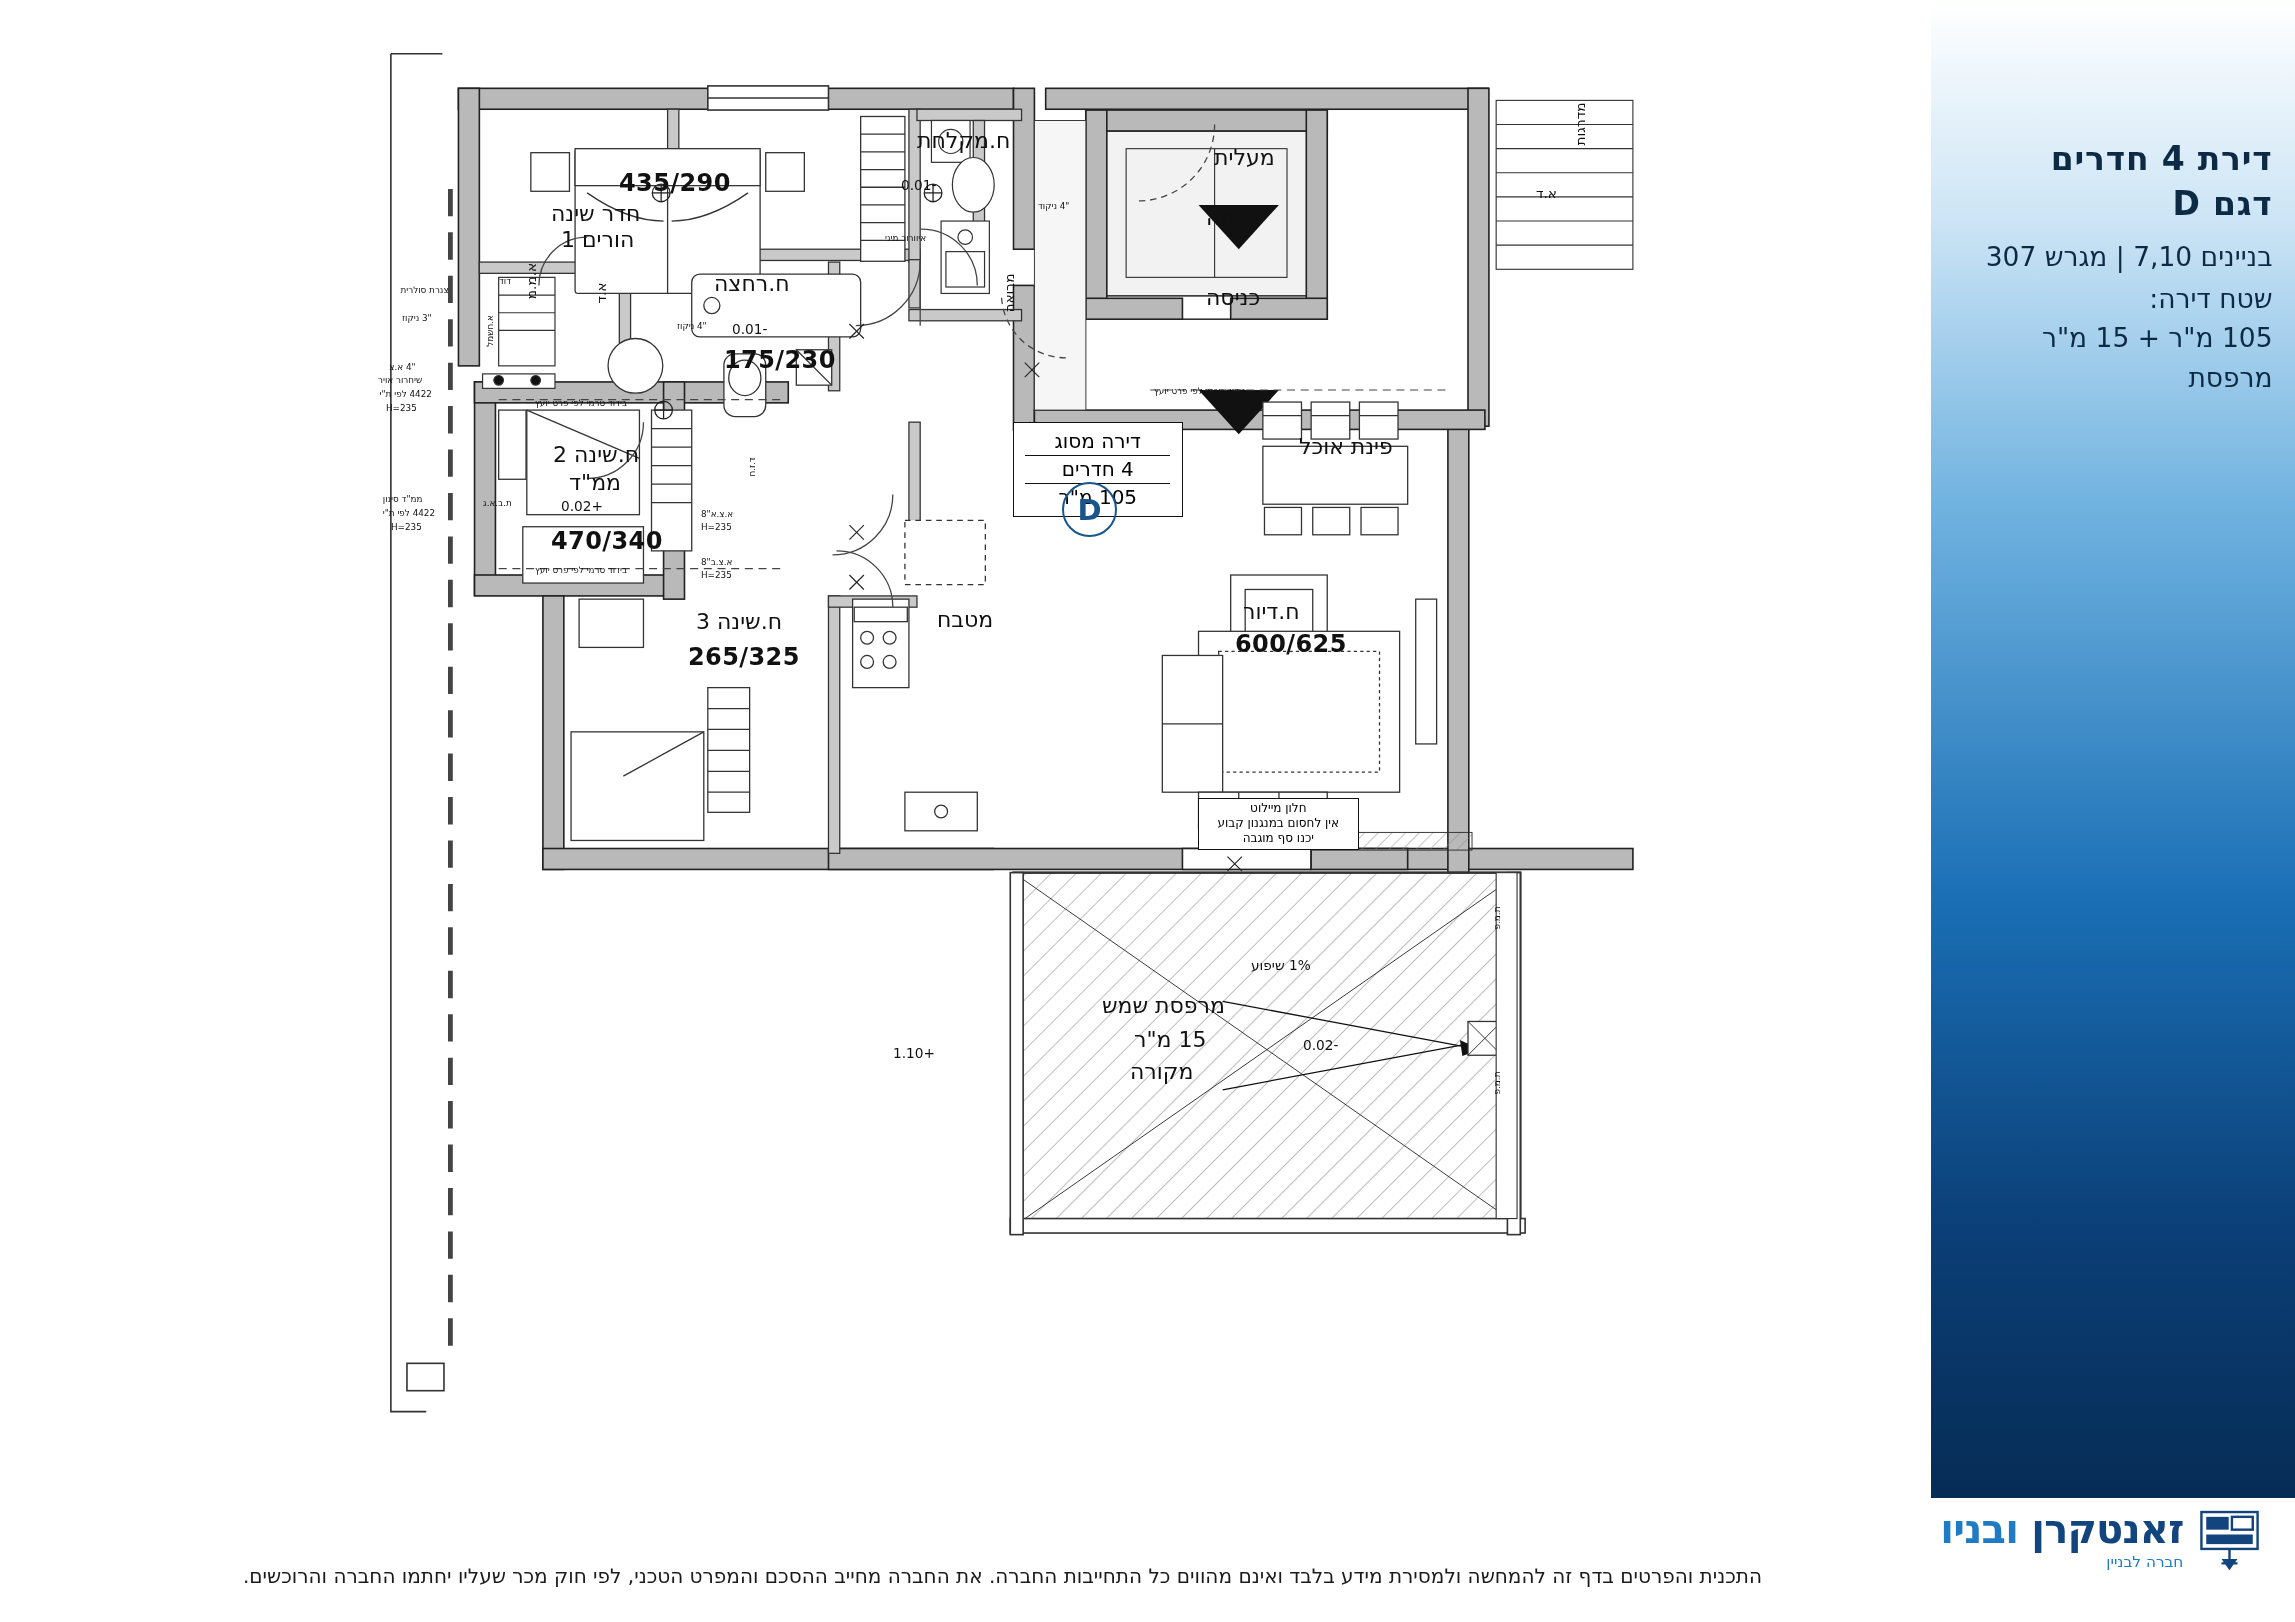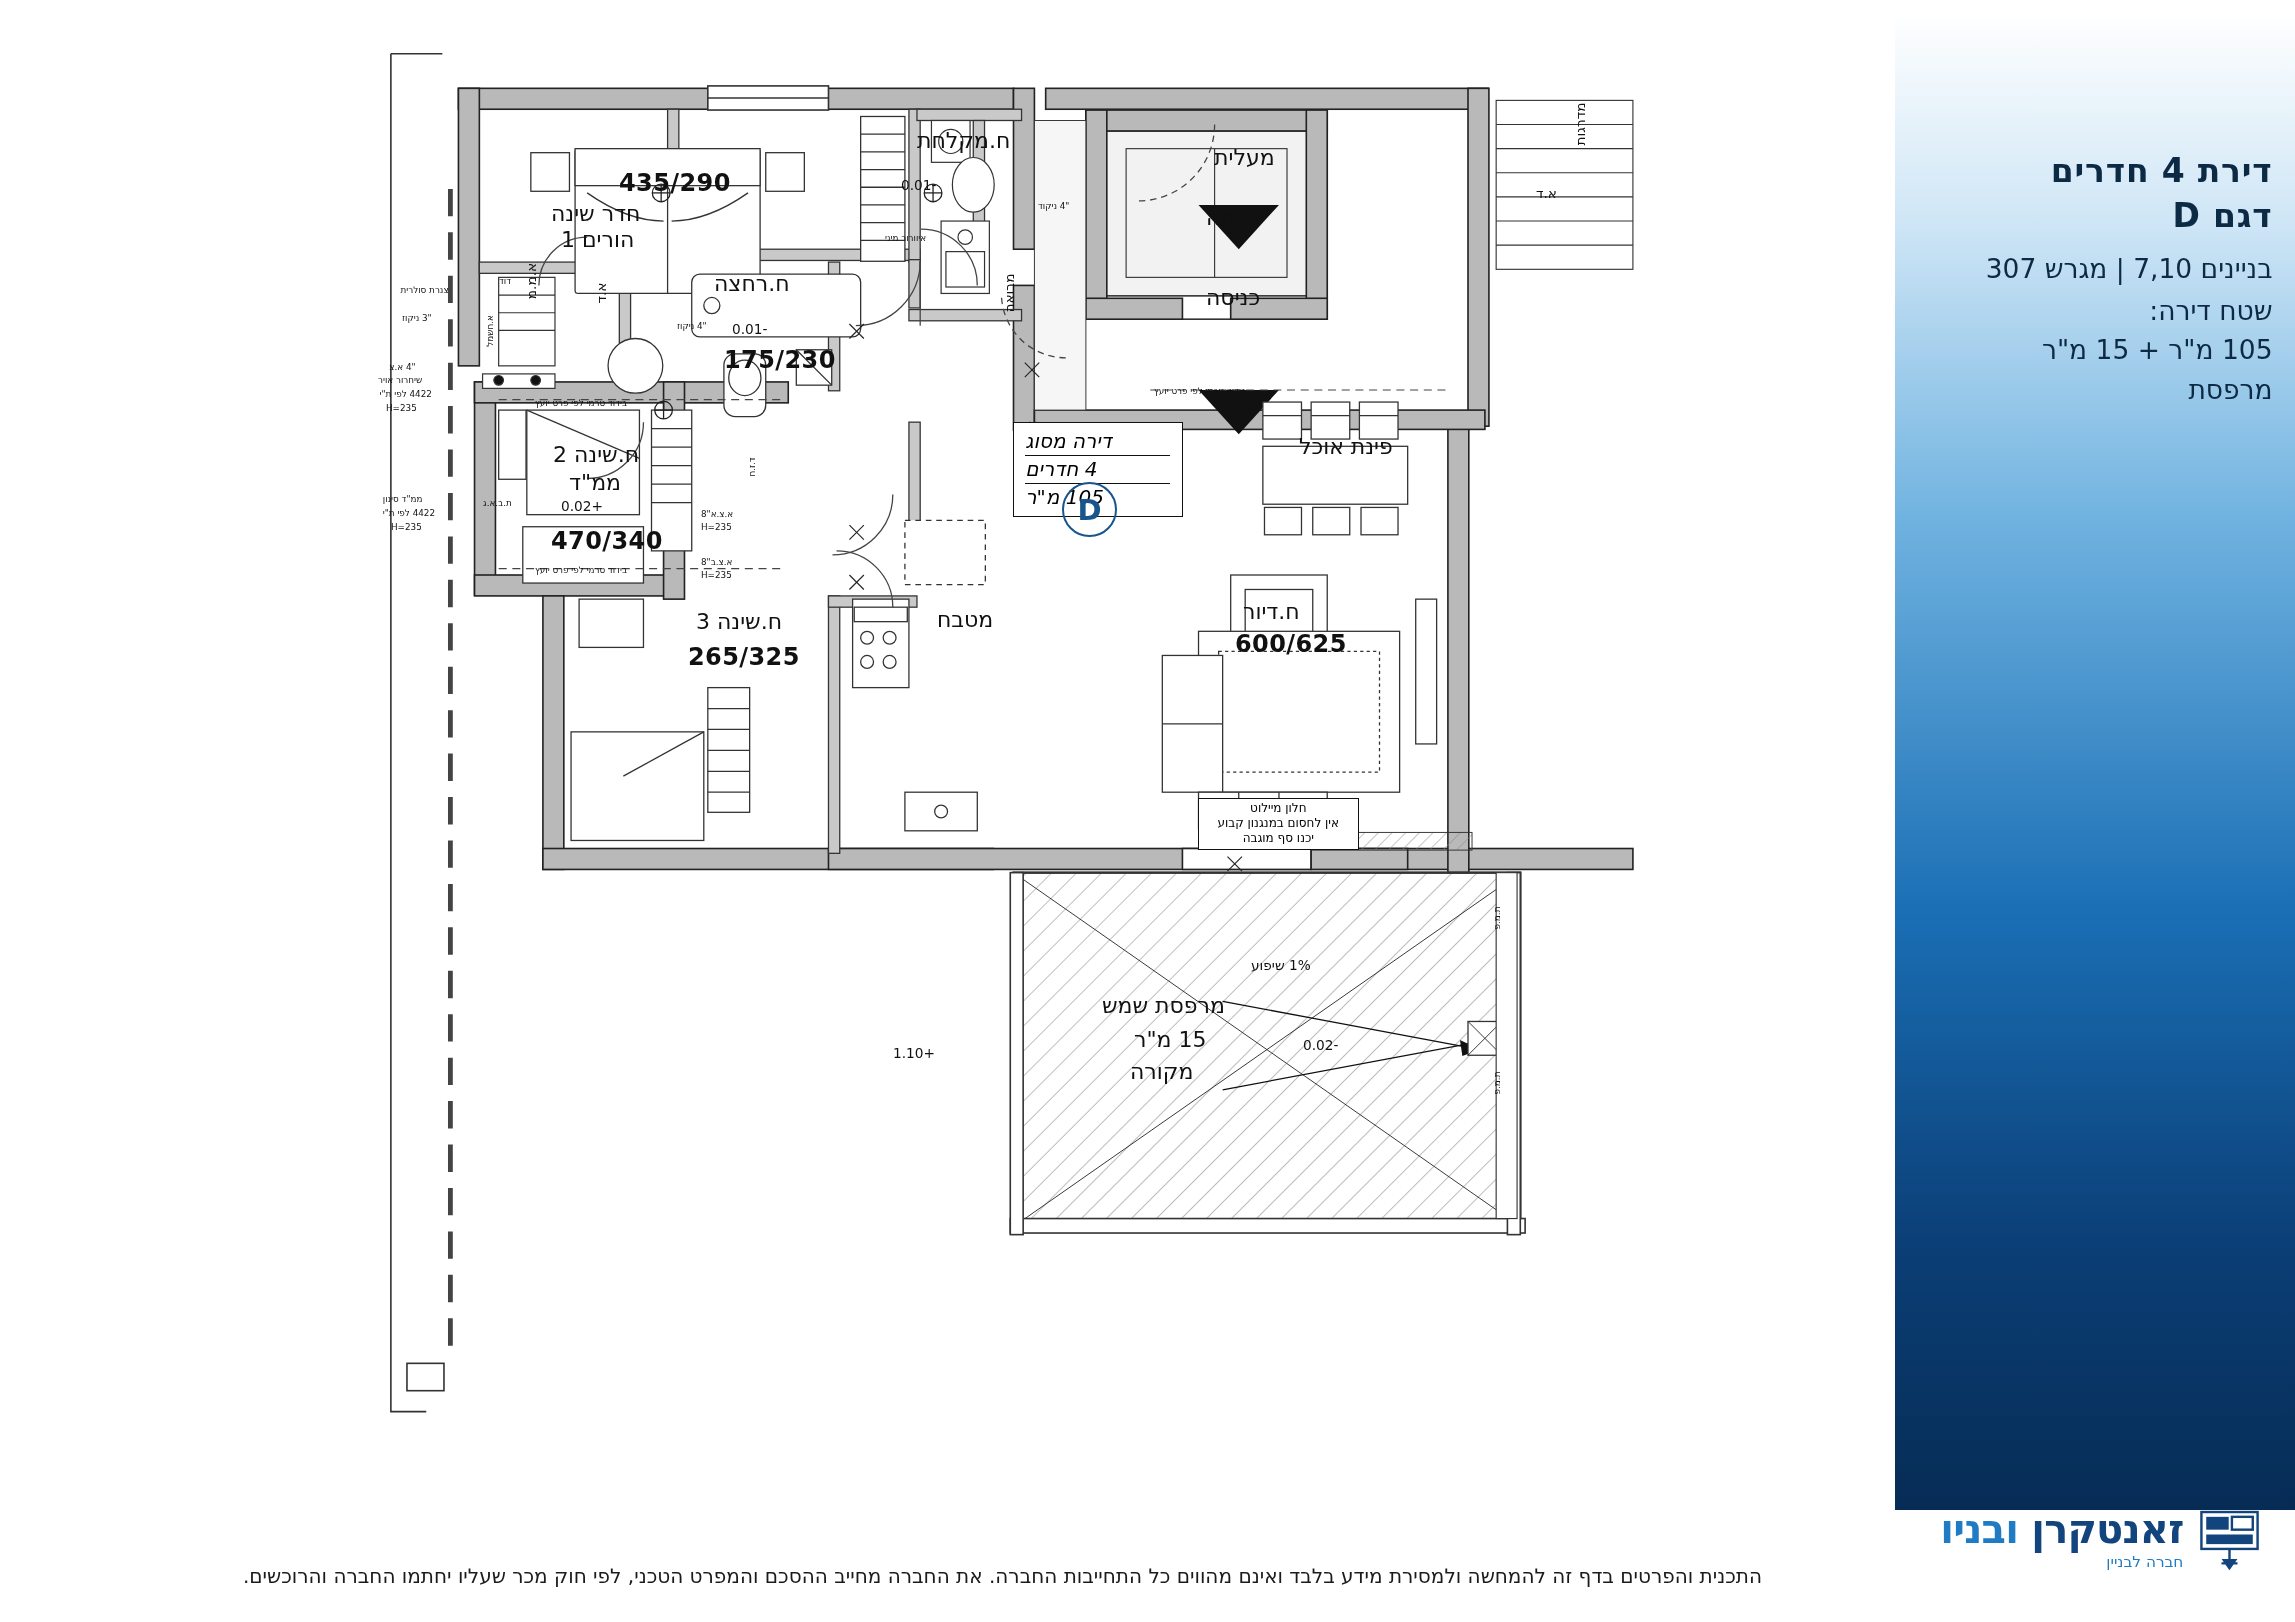--- a/index.html
+++ b/index.html
@@ -2,23 +2,22 @@
 <html lang="he" dir="rtl" style="font-size:13px"><head>
 <meta charset="utf-8">
 <style>
   html,body{margin:0;padding:0;background:#ffffff;}
   body{width:2295px;height:1622px;font-family:"DejaVu Sans", sans-serif;overflow:hidden;position:relative;}
 
   .page{position:absolute;inset:0;background:#fff;}
 
   
   .info-panel{
-    position:absolute;right:0px;top:12px;width:364px;height:1498px;
+    position:absolute;right:0px;top:0px;width:364px;height:1498px;
     background:linear-gradient(180deg,#ffffff 0%,#cfe6f6 14%,#6fb2e0 34%,#1a6fb5 60%,#0b3f77 82%,#062c55 100%);
-    padding-left:36px;
   }
   .info-inner{position:absolute;right:22.5px;top:137px;width:319px;text-align:right;color:#0d2a45;direction:rtl;}
   .info-title{font-size:33px;font-weight:bold;line-height:1.35;letter-spacing:0.8px;}
   .info-sub{font-size:26.5px;line-height:1.5;margin-top:11.3px;font-weight:500;}
   .info-area-label{font-size:26.5px;line-height:1.5;margin-top:1.6px;}
   .info-area{font-size:26.5px;line-height:1.5;}
 
   
   .logo-wrap{position:absolute;right:16px;bottom:31px;width:354px;height:105px;display:flex;align-items:center;justify-content:center;gap:11.3px;direction:rtl;}
   .logo-mark{width:69px;height:69px;position:relative;}
@@ -40,22 +39,22 @@
 
   .lbl{position:absolute;direction:rtl;color:#111;font-family:"DejaVu Sans",sans-serif;white-space:nowrap;}
   .dim{font-weight:bold;font-size:24px;letter-spacing:0.4px;}
   .rname{font-size:22px;}
   .xtiny{font-size:8.8px;}
   .mid{font-size:13.7px;}
 
   .rot90{transform:rotate(-90deg);transform-origin:center;}
 
   .box-type{
-    position:absolute;border:1.6px solid #111;background:#fff;text-align:left;
-    font-size:20px;line-height:1.35;padding:4.8px 11.3px;direction:rtl;font-style:italic;
+    position:absolute;border:1.6px solid #111;background:#fff;text-align:center;
+    font-size:20px;line-height:1.35;padding:4.8px 11.3px;direction:rtl;
   }
   .box-type div{border-bottom:1.6px solid #111;}
   .box-type div:last-child{border-bottom:none;}
 
   .circleD{
     position:absolute;width:51px;height:51px;border:2.4px solid #17558c;border-radius:50%;
     color:#17558c;font-size:29px;font-weight:bold;display:flex;align-items:center;justify-content:center;
   }
   .note-box{position:absolute;border:1.2px solid #111;background:#fff;font-size:12px;line-height:1.25;text-align:center;direction:rtl;padding:2.4px 4.8px;}
 </style>

